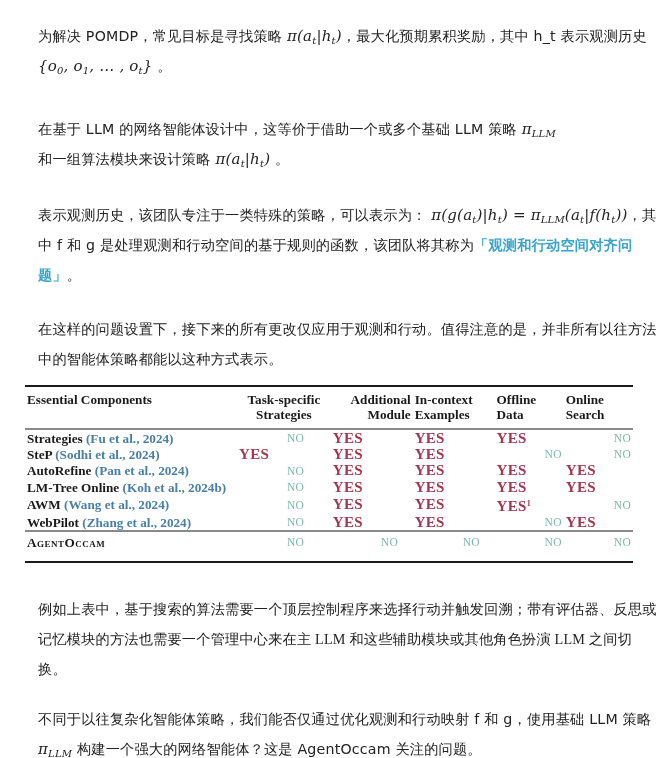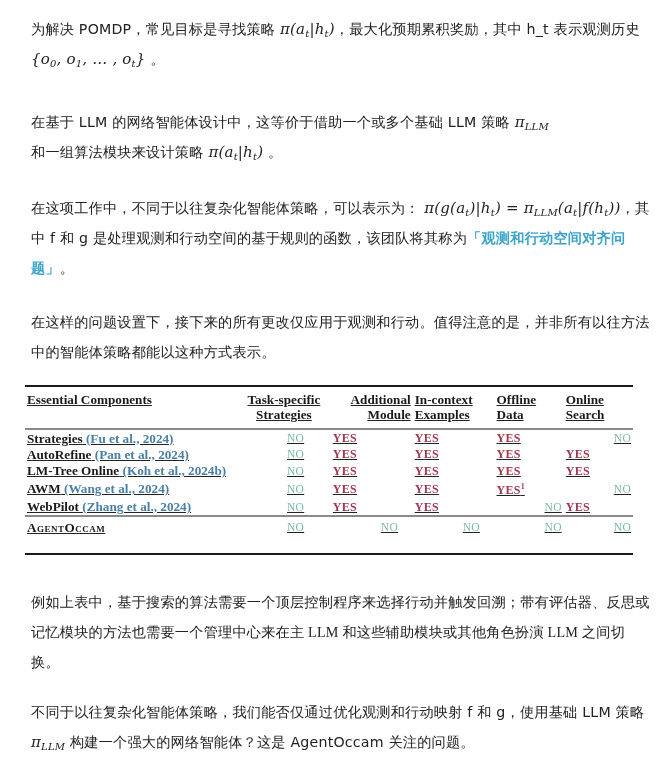--- a/index.html
+++ b/index.html
@@ -4,69 +4,68 @@
 <style>
   html, body { margin: 0; padding: 0; background: #ffffff; }
   body {
     width: 660px; height: 758px; overflow: hidden; position: relative;
     font-family: "DejaVu Sans", "Liberation Sans", sans-serif;
     color: #222222;
   }
   .para {
     position: absolute; left: 22px; width: 620px;
     font-size: 14.2px; line-height: 30px; letter-spacing: 0.2px;
-    margin: 9px;
+    margin: 16px;
   }
   .math {
     font-family: "DejaVu Serif", "Liberation Serif", serif;
     font-style: italic; font-size: 15px;
   }
   .math sub { font-size: 10px; vertical-align: -3px; line-height: 0; }
   .link { color: #3ba4c9; font-weight: bold; }
 
   .table-wrap {
     position: absolute; left: 25px; top: 385px; width: 608px;
   }
   table {
     border-collapse: collapse; width: 100%;
     font-family: "Liberation Serif", "DejaVu Serif", serif;
     font-size: 13.2px;
-    text-decoration: underline;
   }
   thead tr { border-top: 2px solid #1a1a1a; }
   thead th {
     text-align: left; font-weight: bold; vertical-align: top;
     padding: 5px 2px 6px 2px; line-height: 15px; color: #1a1a1a;
     border-bottom: 2px solid #8a8a8a;
   }
   tbody td { padding: 0 2px; line-height: 15.4px; font-weight: bold; }
   tr.last-row { border-top: 2px solid #8a8a8a; border-bottom: 2px solid #1a1a1a; }
-  tr.last-row td { padding-top: 2px; padding-bottom: 18px; }
+  tr.last-row td { padding-top: 2px; padding-bottom: 10px; }
   .method { color: #1a1a1a; }
   .cite { color: #4a7fa6; font-weight: bold; }
-  .yes { color: #a3374f; font-size: 12px; letter-spacing: 0.3px; }
+  .yes { color: #a3374f; font-size: 15px; letter-spacing: 0.3px; }
   .no { color: #7ab8a8; font-size: 11.5px; letter-spacing: 0.3px; font-weight: normal; margin-left: 48px; }
   .smallcaps { font-variant: small-caps; letter-spacing: 0.5px; }
   .sup { font-size: 8px; vertical-align: 5px; color: #a3374f; }
 </style>
 </head>
 <body>
 
 <p class="para" style="top:5px;">
   <span>为解决 POMDP，常见目标是寻找策略 </span><span class="math"><span>π(a</span><sub>t</sub><span>|h</span><sub>t</sub><span>)</span></span><span>，最大化预期累积奖励，其中 h_t 表示观测历史</span><br>
   <span class="math"><span>{o</span><sub>0</sub><span>, o</span><sub>1</sub><span>, … , o</span><sub>t</sub><span>}</span></span><span> 。</span>
 </p>
 
 <p class="para" style="top:98px;">
   <span>在基于 LLM 的网络智能体设计中，这等价于借助一个或多个基础 LLM 策略 </span><span class="math"><span>π</span><sub>LLM</sub></span><br>
   <span>和一组算法模块来设计策略 </span><span class="math"><span>π(a</span><sub>t</sub><span>|h</span><sub>t</sub><span>)</span></span><span> 。</span>
 </p>
 
 <p class="para" style="top:184px;">
-  <span>在这项工作中，不同于以往复杂化智能体策略，可以表示为： </span><span class="math"><span>π(g(a</span><sub>t</sub><span>)|h</span><sub>t</sub><span>) = π</span><sub>LLM</sub><span>(a</span><sub>t</sub><span>|f(h</span><sub>t</sub><span>))</span></span><span>，其中 f 和 g 是处理观测和行动空间的基于规则的函数，该团队将其称为</span><span class="link">「观测和行动空间对齐问题」</span><span>。</span>
+  <span>表示观测历史，该团队专注于一类特殊的策略，可以表示为： </span><span class="math"><span>π(g(a</span><sub>t</sub><span>)|h</span><sub>t</sub><span>) = π</span><sub>LLM</sub><span>(a</span><sub>t</sub><span>|f(h</span><sub>t</sub><span>))</span></span><span>，其中 f 和 g 是处理观测和行动空间的基于规则的函数，该团队将其称为</span><span class="link">「观测和行动空间对齐问题」</span><span>。</span>
 </p>
 
 <p class="para" style="top:298px;">在这样的问题设置下，接下来的所有更改仅应用于观测和行动。值得注意的是，并非所有以往方法中的智能体策略都能以这种方式表示。</p>
 
 <div class="table-wrap">
   <table>
     <thead>
       <tr>
         <th style="width:230px;"><span>Essential Components</span></th>
         <th style="width:94px;text-align:center;"><span>Task-specific</span><br><span>Strategies</span></th>
@@ -76,20 +75,28 @@
         <th><span>Online</span><br><span>Search</span></th>
       </tr>
     </thead>
     <tbody id="table-body">
       <tr>
         <td><span class="method">Strategies</span> <span class="cite">(Fu et al., 2024)</span></td>
         <td><span class="val no">NO</span></td>
         <td><span class="val yes">YES</span></td>
         <td><span class="val yes">YES</span></td>
         <td><span class="val yes">YES</span></td>
+        <td><span class="val no">NO</span></td>
+      </tr>
+      <tr>
+        <td><span class="method">SteP</span> <span class="cite">(Sodhi et al., 2024)</span></td>
+        <td><span class="val yes">YES</span></td>
+        <td><span class="val yes">YES</span></td>
+        <td><span class="val yes">YES</span></td>
+        <td><span class="val no">NO</span></td>
         <td><span class="val no">NO</span></td>
       </tr>
       <tr>
         <td><span class="method">AutoRefine</span> <span class="cite">(Pan et al., 2024)</span></td>
         <td><span class="val no">NO</span></td>
         <td><span class="val yes">YES</span></td>
         <td><span class="val yes">YES</span></td>
         <td><span class="val yes">YES</span></td>
         <td><span class="val yes">YES</span></td>
       </tr>

